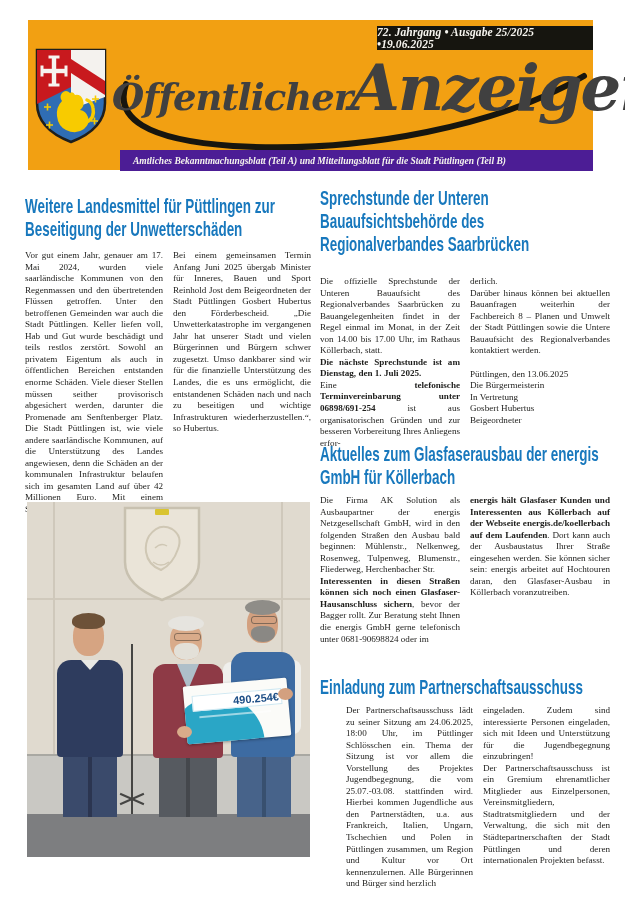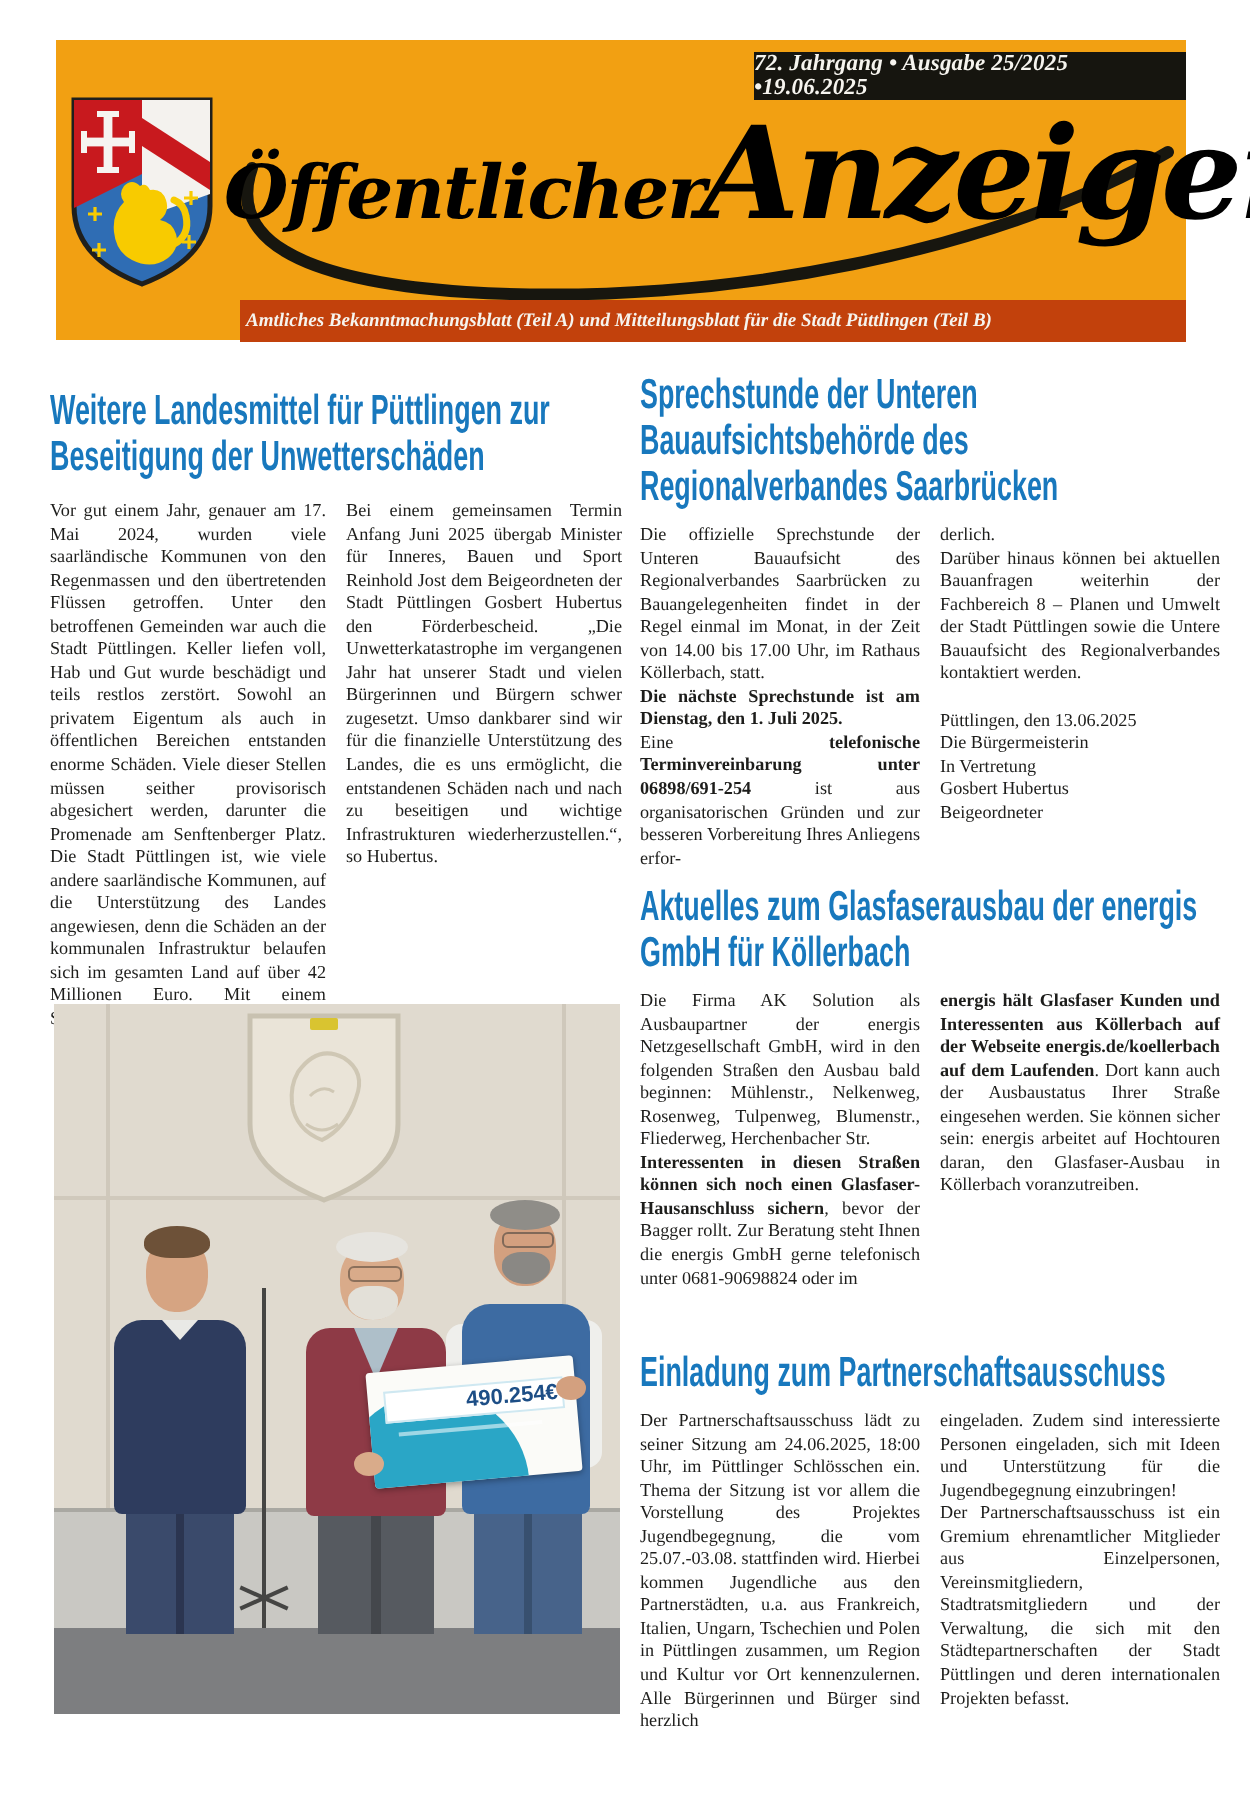--- a/index.html
+++ b/index.html
@@ -8,46 +8,46 @@
 
   
   .masthead { position:absolute; left:28px; top:20px; width:565px; height:150px; background:#F2A012; }
   .issue-bar { position:absolute; left:349px; top:6px; width:216px; height:24px; background:#16150f;
                color:#f6f4ee; display:flex; align-items:center; justify-content:center;
                font-style:italic; font-weight:bold; font-size:11.5px; letter-spacing:0.1px; }
   .crest { position:absolute; left:6px; top:27px; width:74px; height:98px; }
   .m-title { position:absolute; left:84px; top:30px; width:478px; height:104px;
              display:flex; align-items:baseline; z-index:2;
              font-family:"DejaVu Serif","Liberation Serif",serif; font-style:italic; font-weight:bold;
-             color:#000000; }
+             color:#404040; }
   .m-title .w1 { font-size:37px; letter-spacing:-1px; }
   .m-title .w2 { font-size:64px; letter-spacing:-2px; margin-left:-2px; }
   .swash { position:absolute; left:0; top:0; width:565px; height:150px; z-index:1; }
-  .subtitle-bar { position:absolute; left:92px; top:130px; width:473px; height:21px; background:#c2410c;
-                  color:#f6f4ee; display:flex; align-items:center; padding-left:3px; box-sizing:border-box;
+  .subtitle-bar { position:absolute; left:92px; top:130px; width:473px; height:21px; background:#4c1d95;
+                  color:#f6f4ee; display:flex; align-items:center; padding-left:13px; box-sizing:border-box;
                   font-style:italic; font-weight:bold; font-size:9.5px; z-index:3; }
 
   
   .left-col  { position:absolute; left:25px;  top:188px; width:286px; height:705px; }
   .right-col { position:absolute; left:320px; top:186px; width:290px; height:708px; }
   .headline { color:#1878BD; font-family:"Liberation Sans","DejaVu Sans",sans-serif; font-weight:bold;
               transform:scaleX(0.64); transform-origin:0 0; }
   .hl-line { white-space:nowrap; font-size:21px; line-height:23px; }
   .cols { display:flex; gap:10px; }
   .cols .c { flex:1 1 0; min-width:0; font-size:9.1px; line-height:11.55px; }
   .para { margin:0; text-align:justify; }
   .para.gap { margin-top:12px; }
   .b { font-weight:bold; }
 
   .art { position:absolute; left:0; width:100%; }
   #art-flood-head { top:6px; }
   #flood-body { position:absolute; top:62px; width:100%; }
-  #art1 { top:0; }   #art1 .cols { margin-top:7px; }
+  #art1 { top:0; }   #art1 .cols { margin-top:21px; }
   #art2 { top:256px; } #art2 .cols { margin-top:7px; }
-  #art3 { top:489px; } #art3 .cols { margin-top:7px; }
+  #art3 { top:489px; } #art3 .cols { margin-top:7px;margin-left:26px; }
 
   
   .photo { position:absolute; left:2px; top:314px; width:283px; height:355px; background:#e0dacf; overflow:hidden; }
   .photo * { position:absolute; }
   .wall-line-h { left:0; top:96px; width:100%; height:2px; background:#d0c9bc; }
   .panel-l { left:26px; top:0; width:2px; height:252px; background:#cfc8bb; }
   .panel-r { left:254px; top:0; width:2px; height:252px; background:#cfc8bb; }
   .sideboard { left:0; top:252px; width:100%; height:60px; background:#c9c8c3; border-top:2px solid #a9a8a2; }
   .floor { left:0; top:312px; width:100%; height:43px; background:#7d7e80; }
   .relief { left:92px; top:2px; width:86px; height:100px; }

